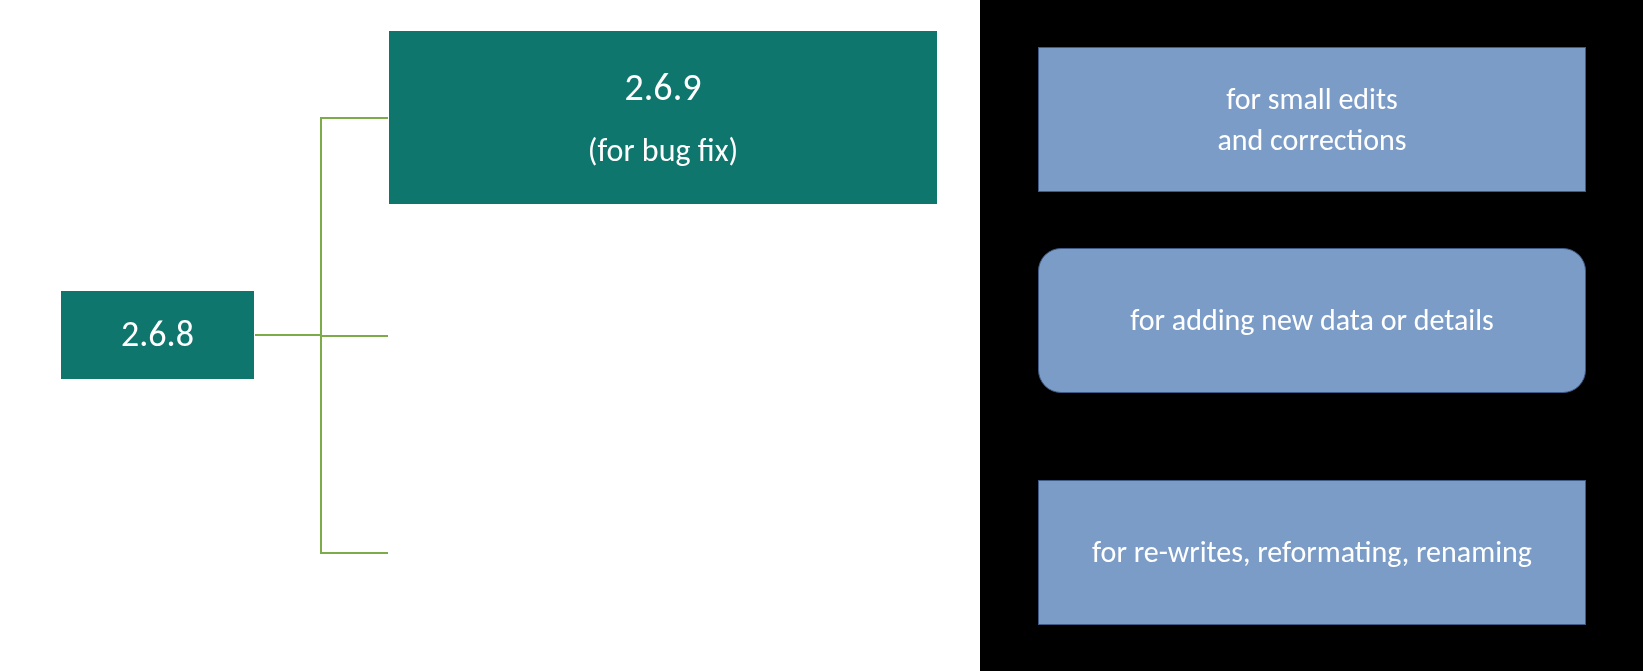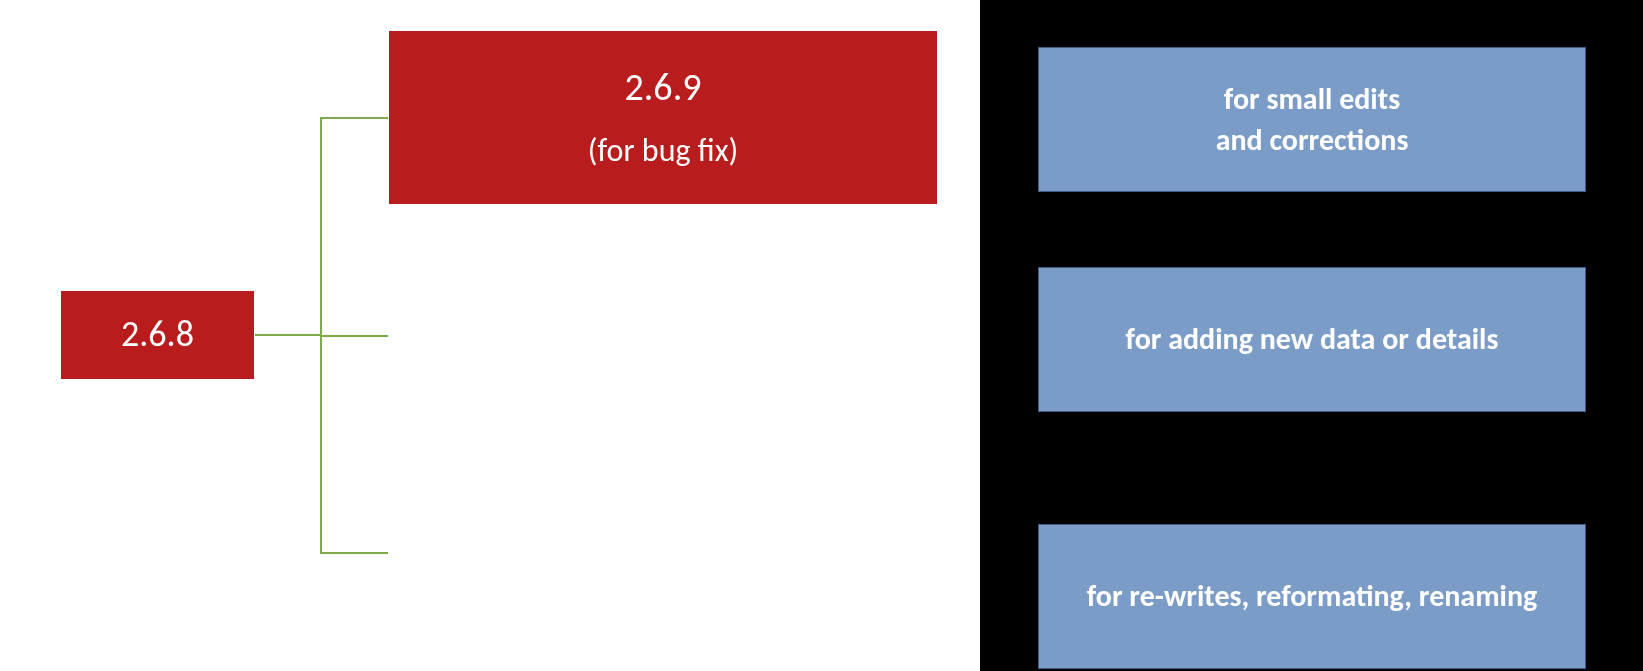--- a/index.html
+++ b/index.html
@@ -33,21 +33,21 @@
     left: 980px;
     top: 0;
     width: 663px;
     height: 671px;
     background: #000000;
   }
 
   
   .gbox {
     position: absolute;
-    background: #b91c1c;
+    background: #0f766e;
     border: 1.5px solid #ffffff;
     color: #ffffff;
     text-align: center;
     display: flex;
     flex-direction: column;
     align-items: center;
     justify-content: center;
     line-height: 1.2;
   }
   .gbox .title { font-size: 38px; font-weight: 400; }
@@ -84,28 +84,28 @@
   .bbox {
     position: absolute;
     background: #7c9cc8;
     border: 1.5px solid #3f5b87;
     color: #ffffff;
     text-align: center;
     display: flex;
     align-items: center;
     justify-content: center;
     font-size: 30px;
-    font-weight: 700;
+    font-weight: 400;
     line-height: 1.35;
     padding: 8px 20px;
   }
   .bbox { left: 58px; width: 548px; height: 145px; }
   .b1 { top: 47px; }
-  .b2 { top: 267px; }
-  .b3 { top: 480px; margin-top: 44px; }
+  .b2 { top: 248px; border-radius: 23px; }
+  .b3 { top: 480px; }
 </style>
 </head>
 <body>
 
 <div class="canvas">
 
   <div class="left-panel">
 
     <div class="line l-root-h"></div>
     <div class="line l-trunk"></div>

